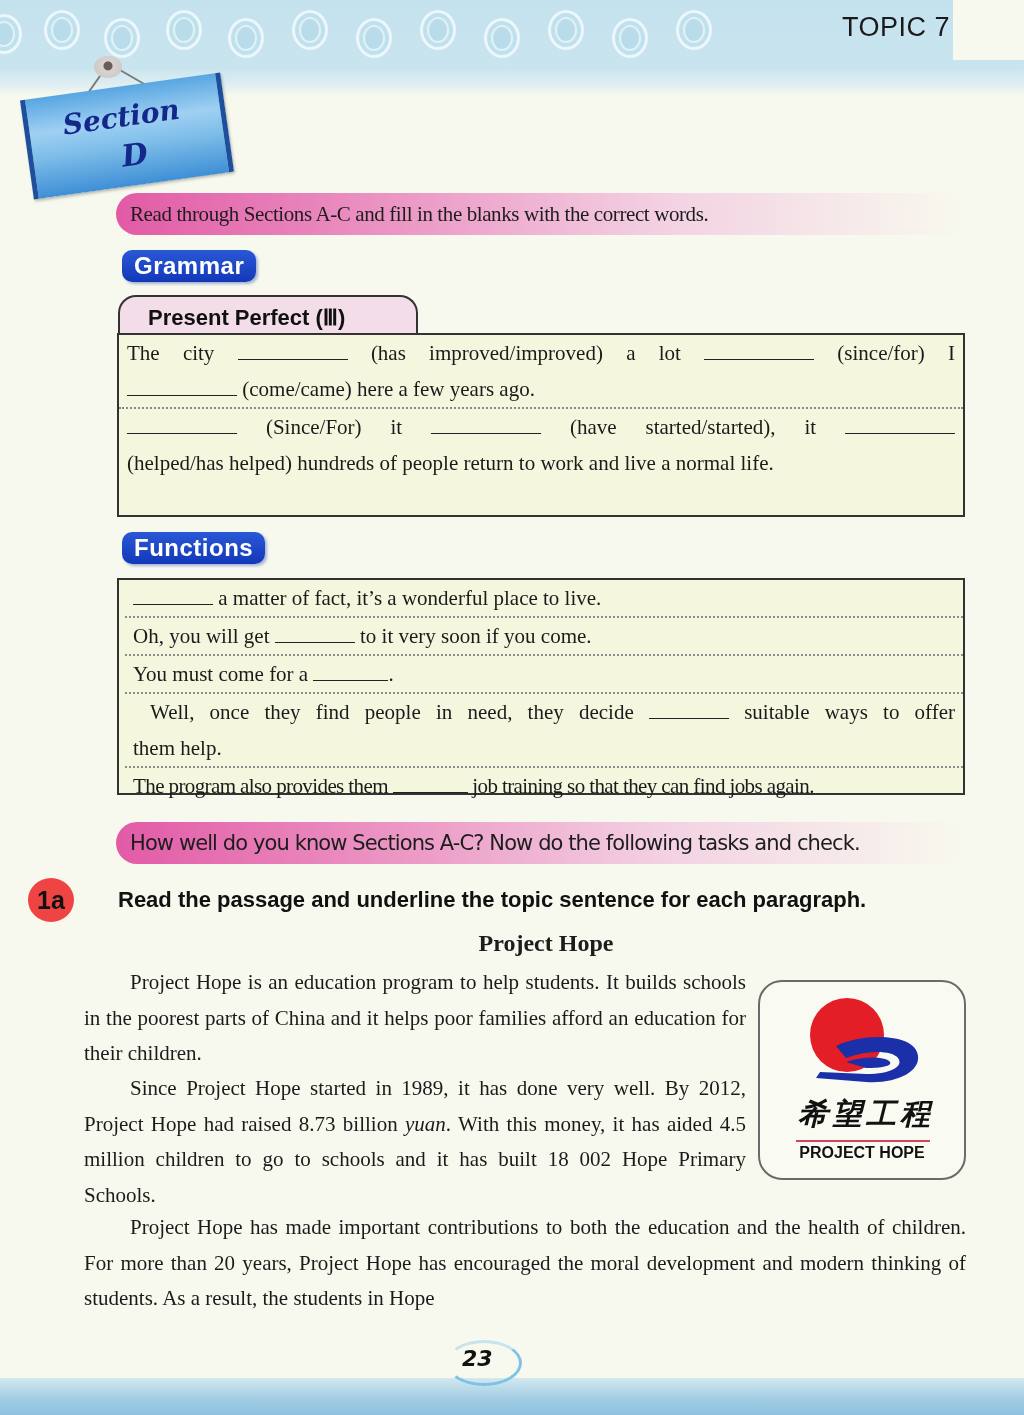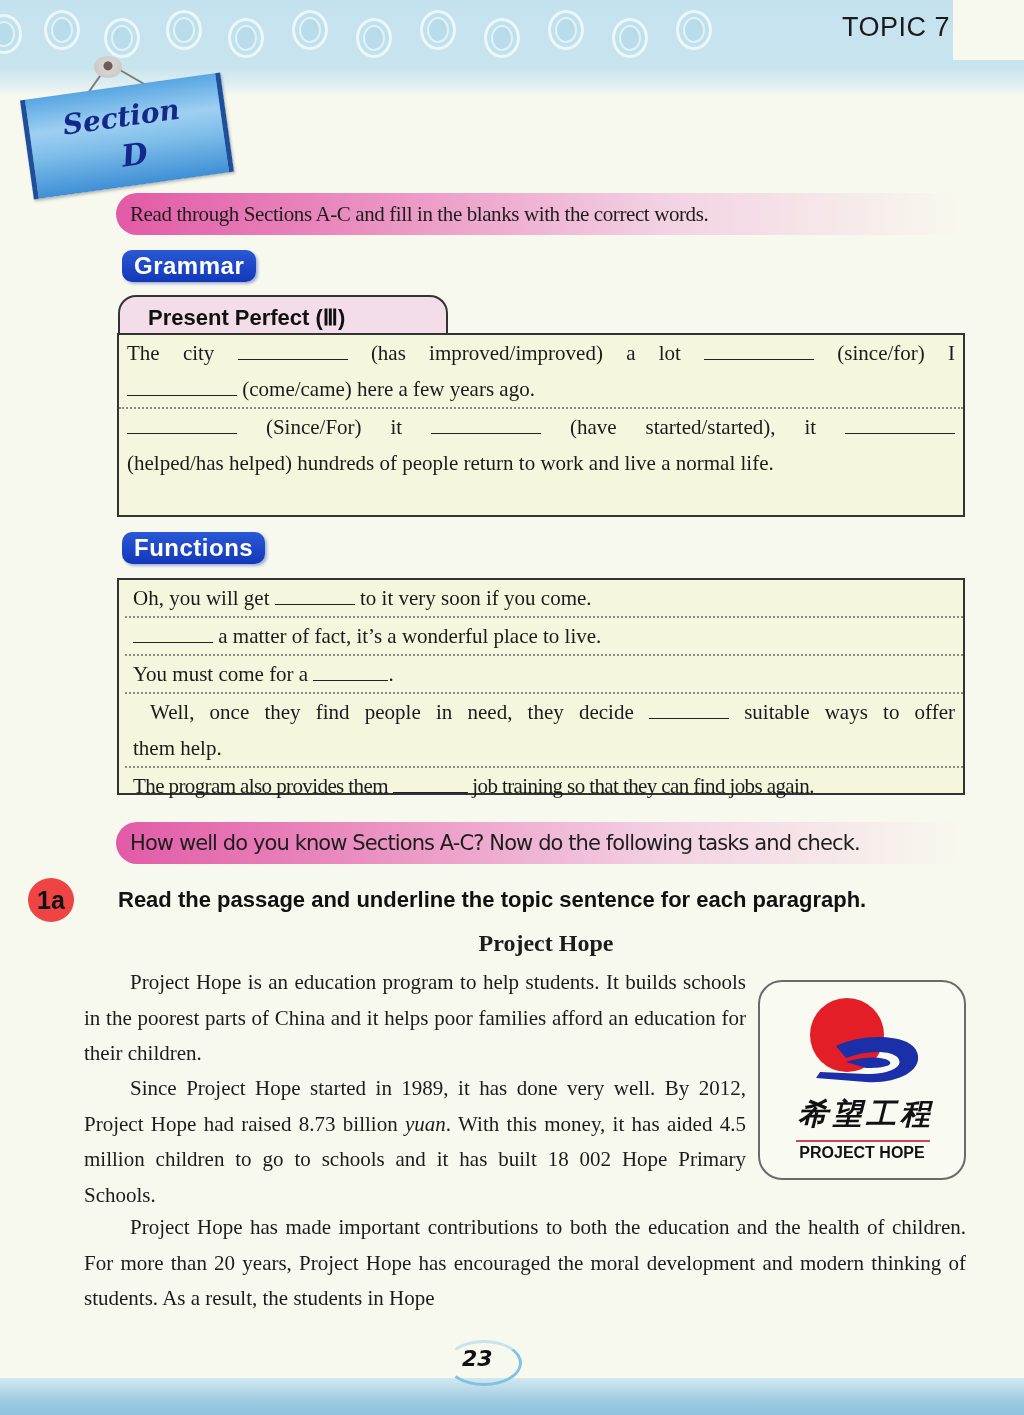--- a/index.html
+++ b/index.html
@@ -64,21 +64,21 @@
   .blue-pill {
     position: absolute; height: 32px; border-radius: 10px;
     background: linear-gradient(#2a58d6, #1238b8);
     box-shadow: 2px 2px 3px rgba(60,90,180,0.45);
     color: #fff; font-family: "Liberation Sans", sans-serif; font-weight: bold;
     font-size: 24px; display: flex; align-items: center; padding: 0 12px;
     letter-spacing: 0.5px;
   }
   
   .grammar-tab {
-    position: absolute; left: 118px; top: 295px; width: 330px; height: 40px;
+    position: absolute; left: 118px; top: 295px; width: 300px; height: 40px;
     border: 2px solid #333; border-bottom: none; border-radius: 18px 18px 0 0;
     background: #f3dde9; box-sizing: border-box;
     font-family: "Liberation Sans", sans-serif; font-weight: bold; font-size: 22px;
     padding: 8px 0 0 28px; color: #111;
   }
   .box {
     position: absolute; border: 2px solid #333; background: #f4f7de; box-sizing: border-box;
   }
   .row {
     border-bottom: 2px dotted #8a8a8a;
@@ -204,27 +204,27 @@
     </div>
   </div>
 </div>
 
 <div class="blue-pill" style="left:122px;top:532px;">
   <span>Functions</span>
 </div>
 
 <div class="box" style="left:117px;top:578px;width:848px;height:217px;padding-left:6px;">
   <div class="row">
+    <span class="blank bw2"></span>
+    <span>a matter of fact, it’s a wonderful place to live.</span>
+  </div>
+  <div class="row">
     <span>Oh, you will get</span>
     <span class="blank bw2"></span>
     <span>to it very soon if you come.</span>
-  </div>
-  <div class="row">
-    <span class="blank bw2"></span>
-    <span>a matter of fact, it’s a wonderful place to live.</span>
   </div>
   <div class="row">
     <span>You must come for a</span>
     <span class="blank bw3"></span><span>.</span>
   </div>
   <div class="row">
     <div style="text-align:justify;text-align-last:justify;margin-left:17px;">
       <span>Well, once they find people in need, they decide</span>
       <span class="blank bw2"></span>
       <span>suitable ways to offer</span>

